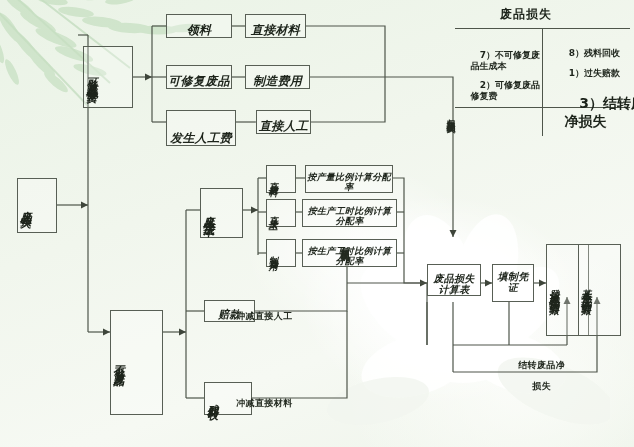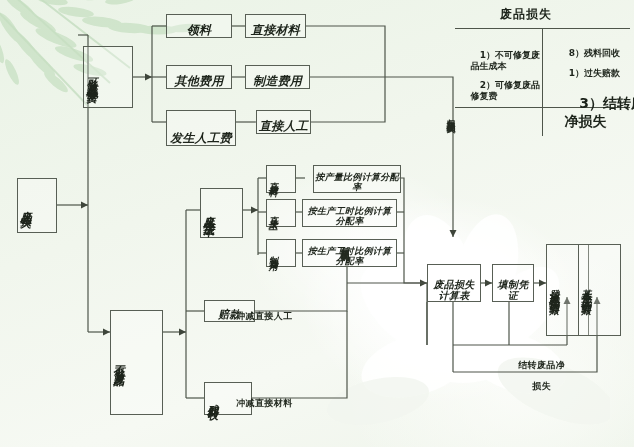--- a/index.html
+++ b/index.html
@@ -179,21 +179,21 @@
   </div>
 
   <div class="box" style="left:166px;top:14px;width:66px;height:24px;font-size:12px;">
     <span>领料</span>
   </div>
   <div class="box" style="left:245px;top:14px;width:61px;height:24px;font-size:12px;">
     <span>直接材料</span>
   </div>
 
   <div class="box" style="left:166px;top:65px;width:66px;height:24px;font-size:12px;">
-    <span>其他费用</span>
+    <span>可修复废品</span>
   </div>
   <div class="box" style="left:245px;top:65px;width:65px;height:24px;font-size:12px;">
     <span>制造费用</span>
   </div>
 
   <div class="box" style="left:166px;top:110px;width:70px;height:36px;font-size:12px;">
     <span>发生人工费</span>
   </div>
   <div class="box" style="left:256px;top:110px;width:55px;height:24px;font-size:12px;">
     <span>直接人工</span>
@@ -214,21 +214,21 @@
   <div class="box vt" style="left:266px;top:165px;width:30px;height:28px;font-size:9px;">
     <span>直接材料</span>
   </div>
   <div class="box vt" style="left:266px;top:199px;width:30px;height:28px;font-size:9px;">
     <span>直接人工</span>
   </div>
   <div class="box vt" style="left:266px;top:239px;width:30px;height:28px;font-size:9px;">
     <span>制造费用</span>
   </div>
 
-  <div class="box" style="left:305px;top:165px;width:88px;height:28px;font-size:9px;padding:0 0;margin-left:8px;">
+  <div class="box" style="left:305px;top:165px;width:88px;height:28px;font-size:9px;padding:0 0;">
     <span>按产量比例计算分配率</span>
   </div>
   <div class="box" style="left:302px;top:199px;width:95px;height:28px;font-size:9px;padding:0 3px;">
     <span>按生产工时比例计算分配率</span>
   </div>
   <div class="box" style="left:302px;top:239px;width:95px;height:28px;font-size:9px;padding:0 3px;">
     <span>按生产工时比例计算分配率</span>
   </div>
 
   <div class="vlbl" style="left:340px;top:240px;font-size:9px;">
@@ -246,24 +246,24 @@
     <span>残料回收</span>
   </div>
 
   <div class="lbl" style="left:222px;top:301px;font-size:9px;">
     <span>冲减直接人工</span>
   </div>
   <div class="lbl" style="left:222px;top:388px;font-size:9px;">
     <span>冲减直接材料</span>
   </div>
 
-  <div class="box" style="left:427px;top:264px;width:54px;height:38px;font-size:10px;padding:0 2px;">
+  <div class="box" style="left:427px;top:264px;width:54px;height:32px;font-size:10px;padding:0 2px;">
     <span>废品损失计算表</span>
   </div>
-  <div class="box" style="left:492px;top:264px;width:42px;height:38px;font-size:10px;padding:0 2px;">
+  <div class="box" style="left:492px;top:264px;width:42px;height:38px;font-size:10px;padding:8px 2px;">
     <span>填制凭证</span>
   </div>
   <div class="box vt" style="left:546px;top:244px;width:43px;height:92px;font-size:10px;">
     <span>登记废品损失明细账</span>
   </div>
   <div class="box vt" style="left:578px;top:244px;width:43px;height:92px;font-size:10px;">
     <span>基本生产成本明细账</span>
   </div>
 
   <div class="lbl" style="left:504px;top:350px;font-size:9px;text-align:center;">
@@ -273,21 +273,21 @@
 
   <div id="taccount" style="left:455px;top:6px;width:175px;height:130px;">
     <div class="t-title" style="left:45px;top:0px;font-size:12px;">
       <span>废品损失</span>
     </div>
     <div class="hline" style="left:0px;top:22px;width:175px;"></div>
     <div class="vline" style="left:87px;top:22px;height:108px;"></div>
     <div class="hline" style="left:0px;top:101px;width:175px;"></div>
 
     <div class="t-item" style="left:6px;top:32px;font-size:9px;">
-      <span>1）不可修复废
+      <span>7）不可修复废
    品生成本</span>
     </div>
     <div class="t-item" style="left:6px;top:62px;font-size:9px;">
       <span>2）可修复废品
    修复费</span>
     </div>
 
     <div class="t-item" style="left:95px;top:30px;font-size:9px;">
       <span>8）残料回收</span>
     </div>

